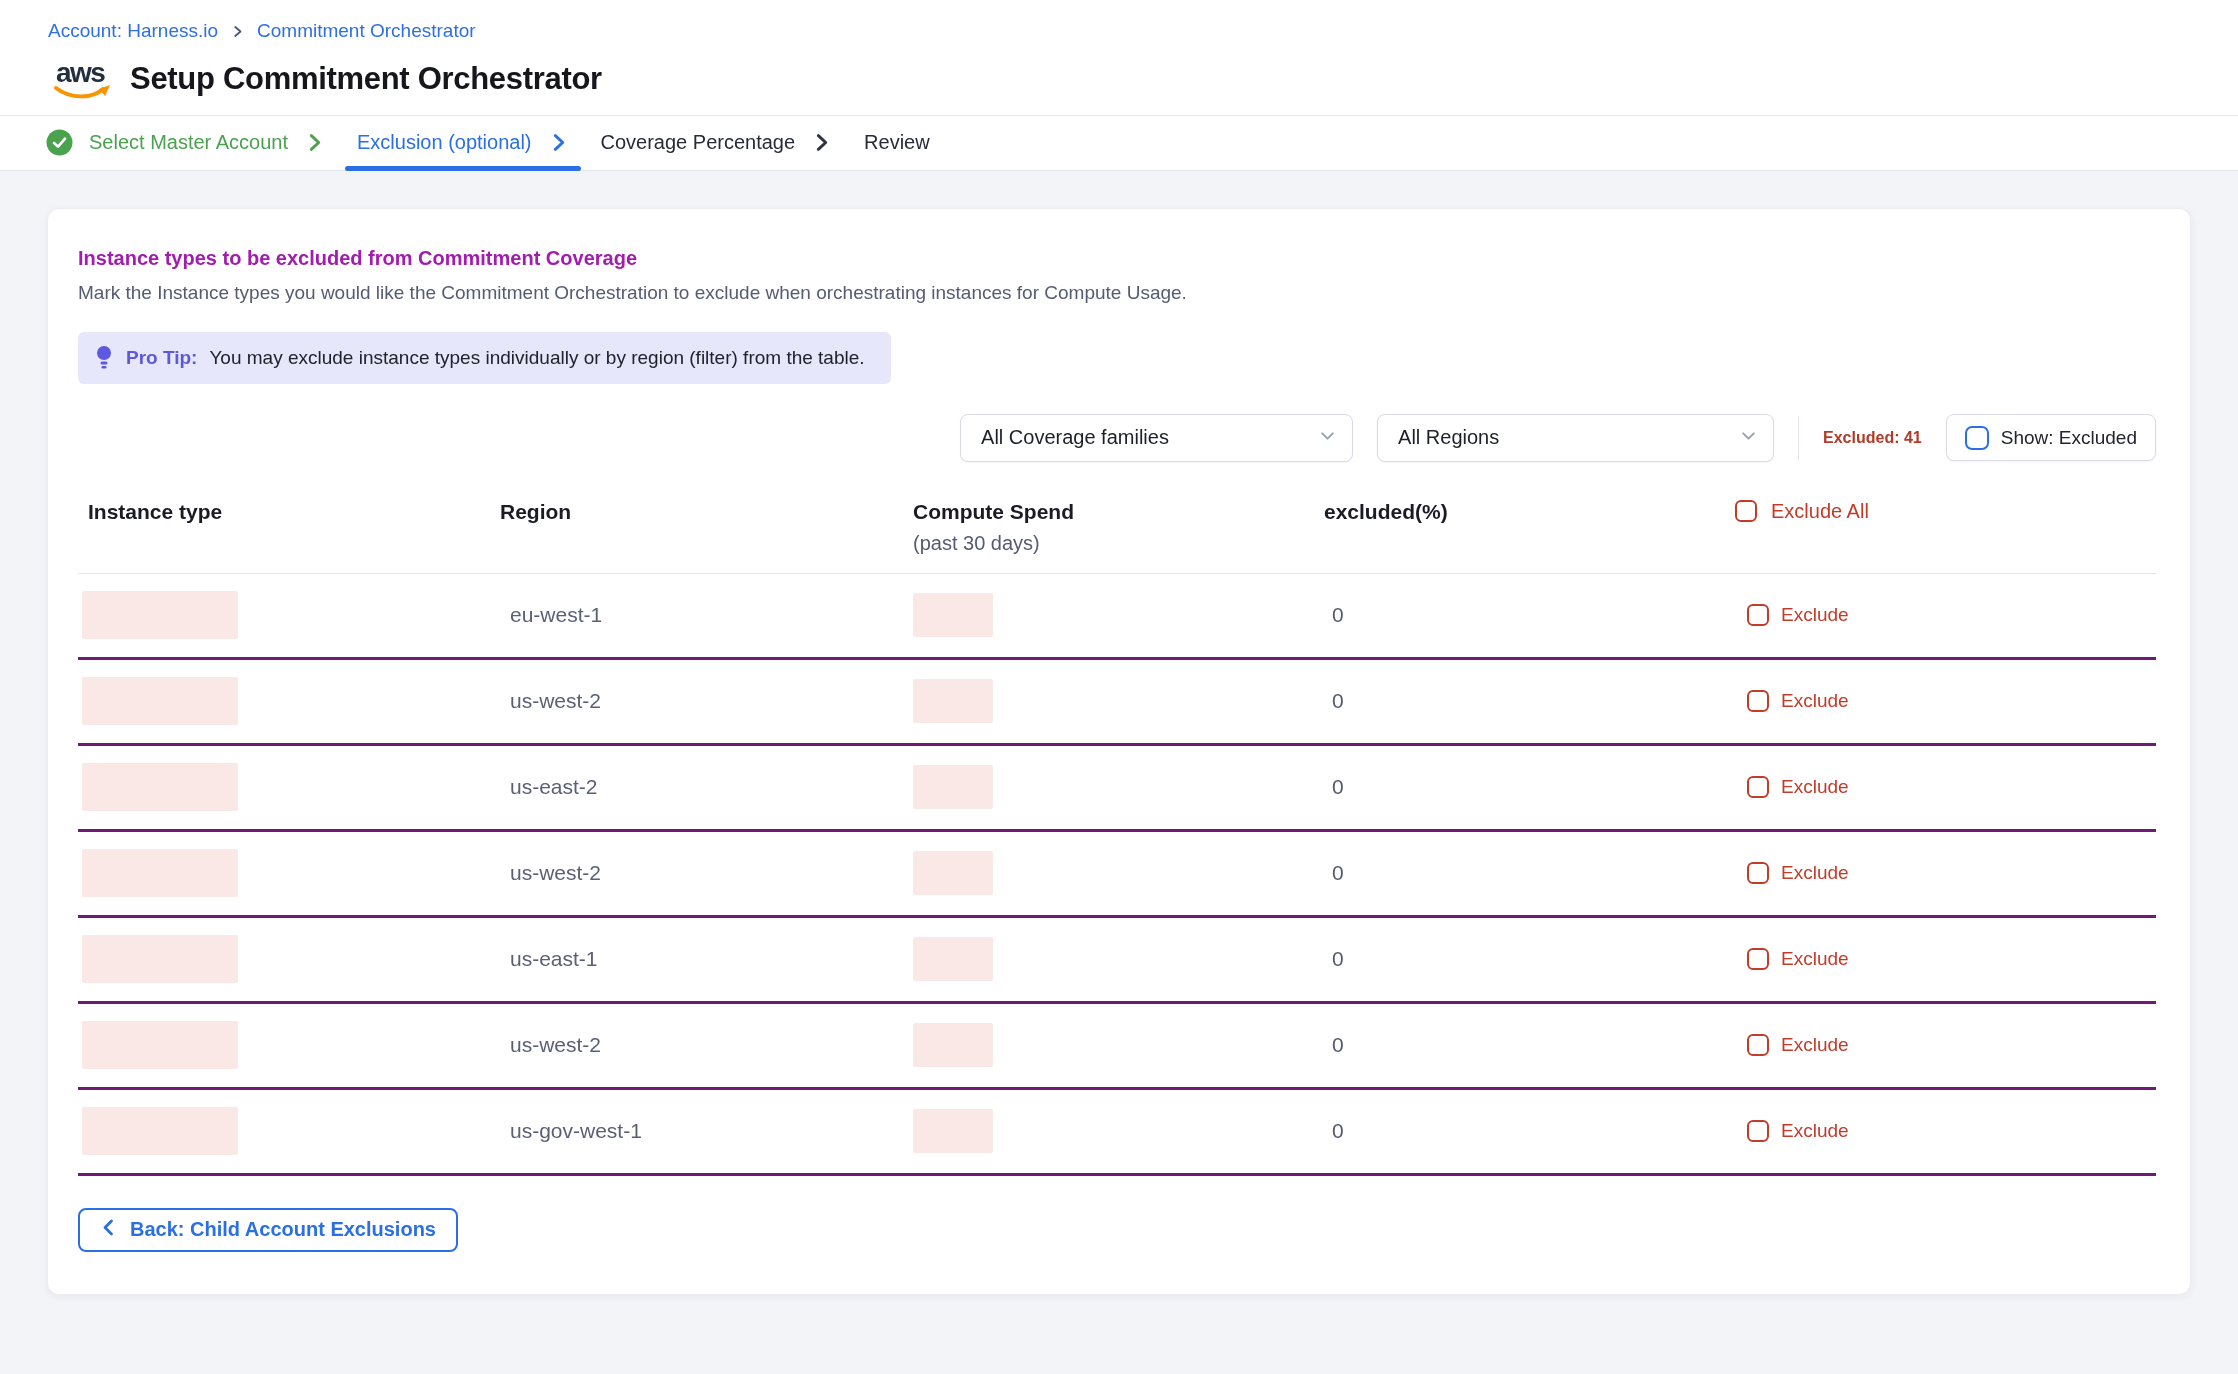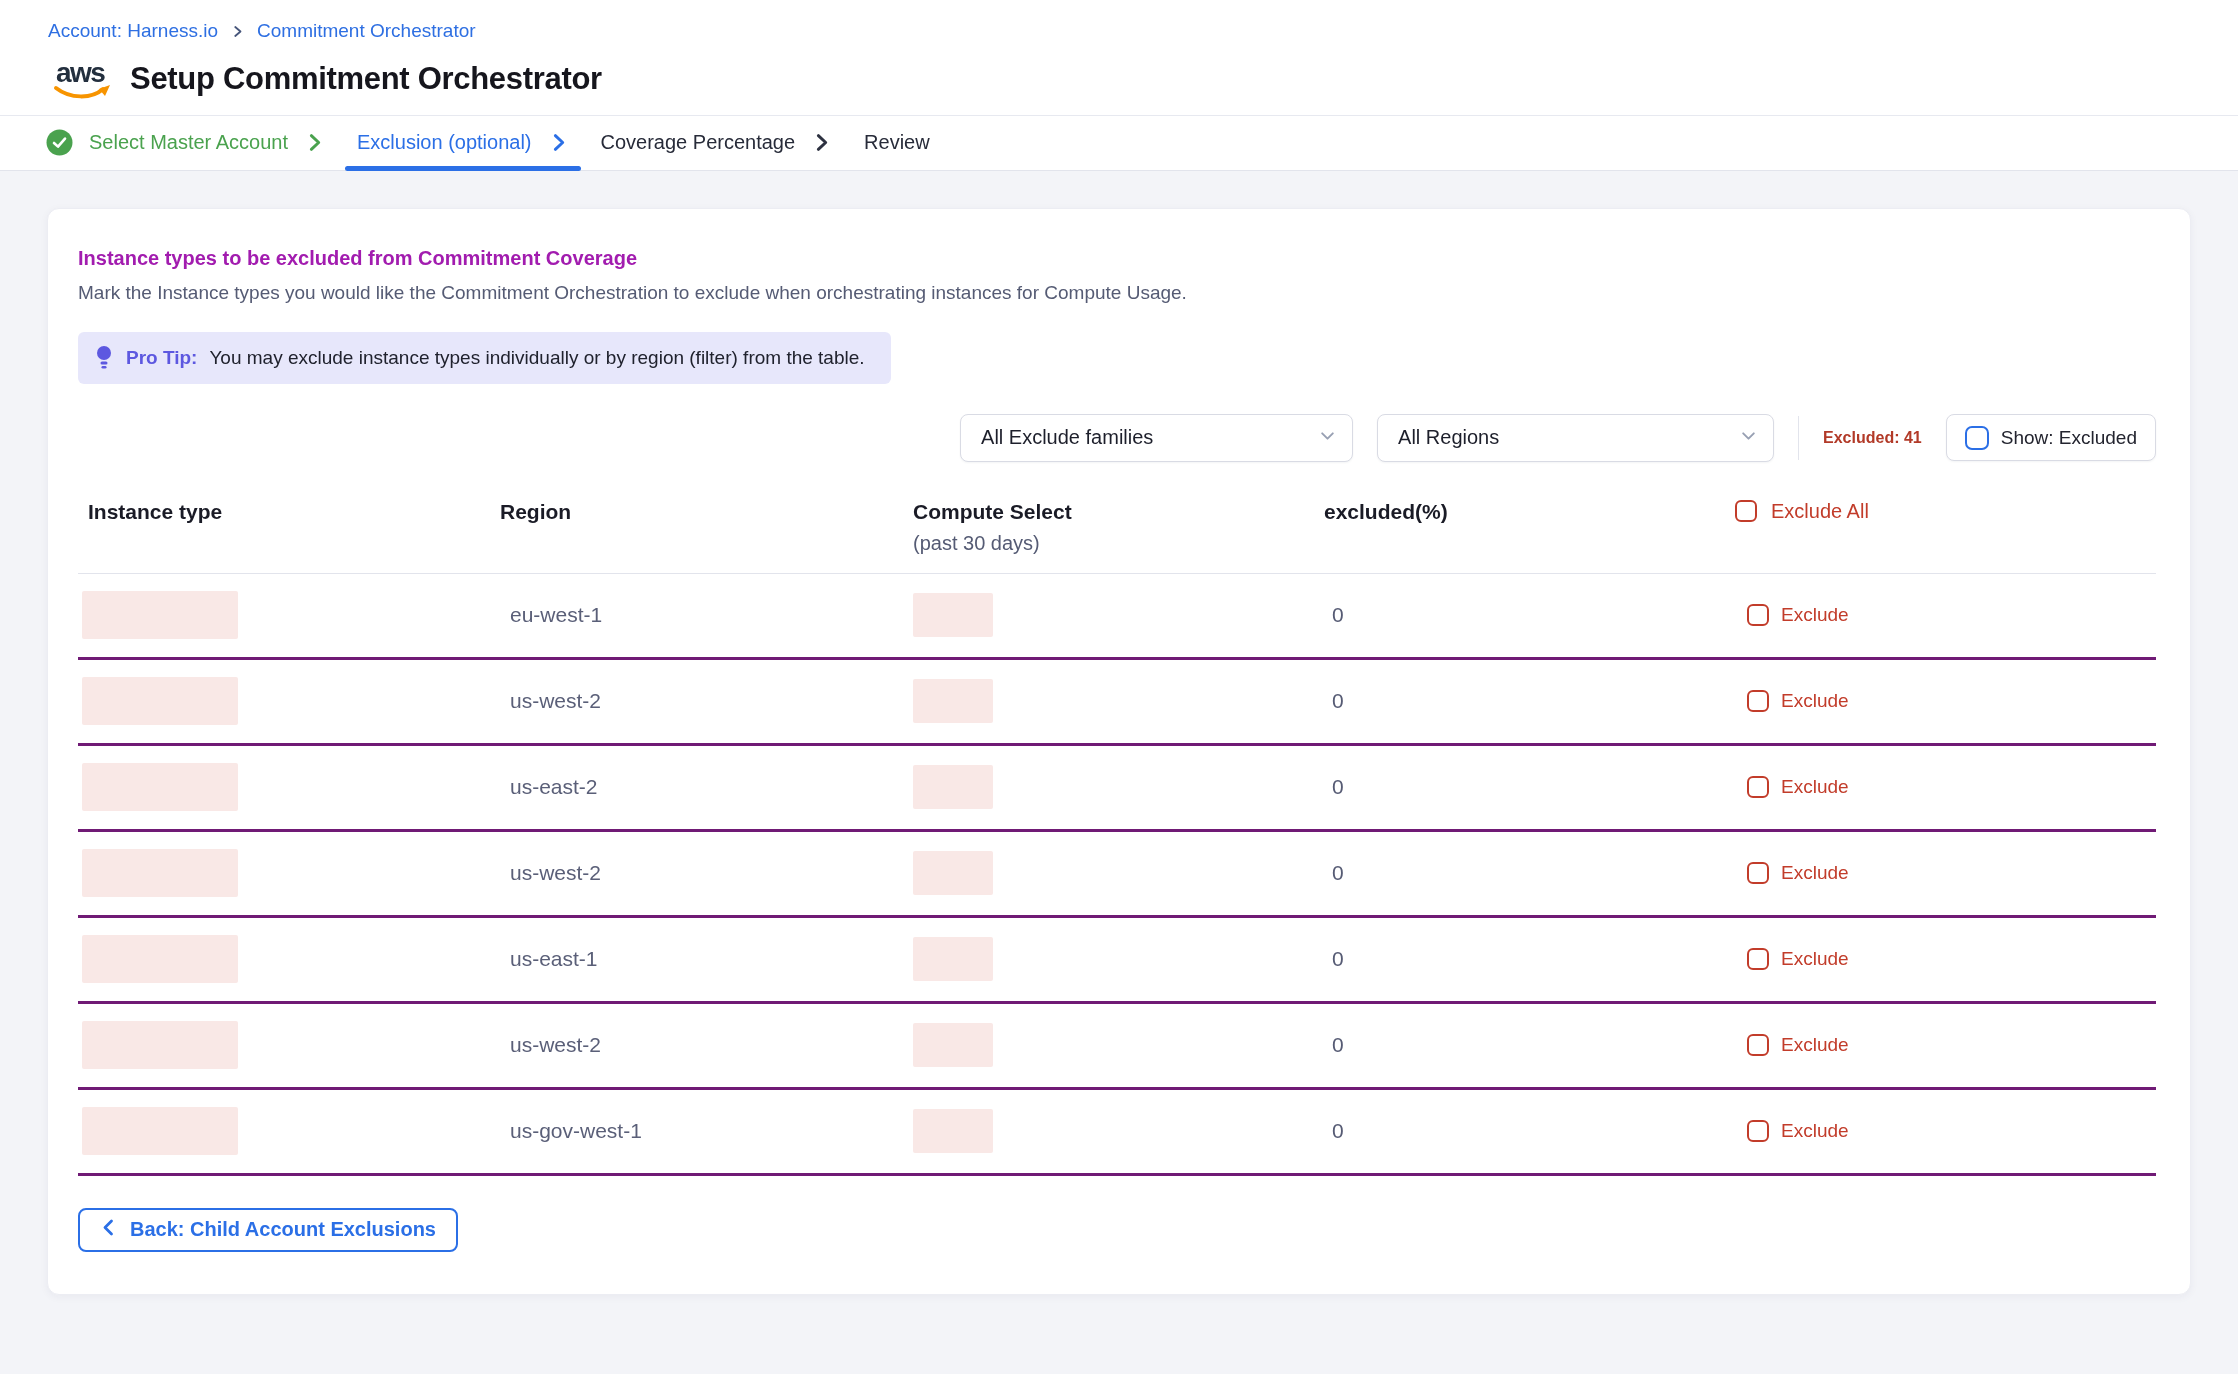--- a/index.html
+++ b/index.html
@@ -184,21 +184,21 @@
             <rect x="7.5" y="22" width="5" height="2.6" rx="1.3" fill="#5d58e0"></rect>
           </svg>
         </span>
         <span class="protip-label">Pro Tip:</span>
         <span class="protip-text">You may exclude instance types individually or by region (filter) from the table.</span>
       </div>
 
       
       <div class="filters">
         <div class="select">
-          <span>All Exclude families</span>
+          <span>All Coverage families</span>
           <span>
             <svg width="17" height="17" viewBox="0 0 16 16">
                 <path d="M3 6 L8 11 L13 6" fill="none" stroke="#98a0b3" stroke-width="1.8" stroke-linecap="round" stroke-linejoin="round"></path>
               </svg>
           </span>
         </div>
         <div class="select regions">
           <span>All Regions</span>
           <span>
             <svg width="17" height="17" viewBox="0 0 16 16">
@@ -213,21 +213,21 @@
           <span>Show: Excluded</span>
         </button>
       </div>
 
       
       <div class="table">
         <div class="thead">
           <div class="th first">Instance type</div>
           <div class="th">Region</div>
           <div class="th">
-            <div>Compute Select</div>
+            <div>Compute Spend</div>
             <div class="th-sub">(past 30 days)</div>
           </div>
           <div class="th">excluded(%)</div>
           <div class="th exclude-all">
             <span class="cb red"></span>
             <span>Exclude All</span>
           </div>
         </div>
 
         <div class="trow">

